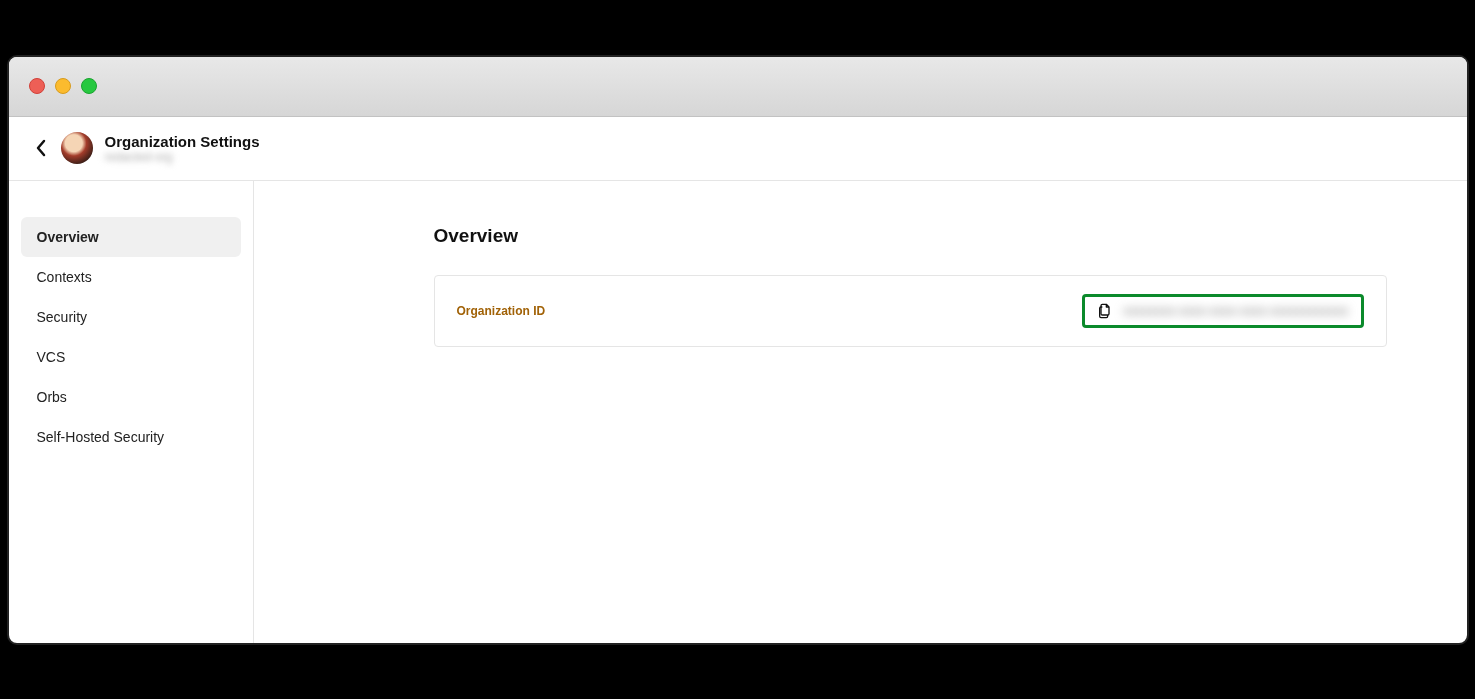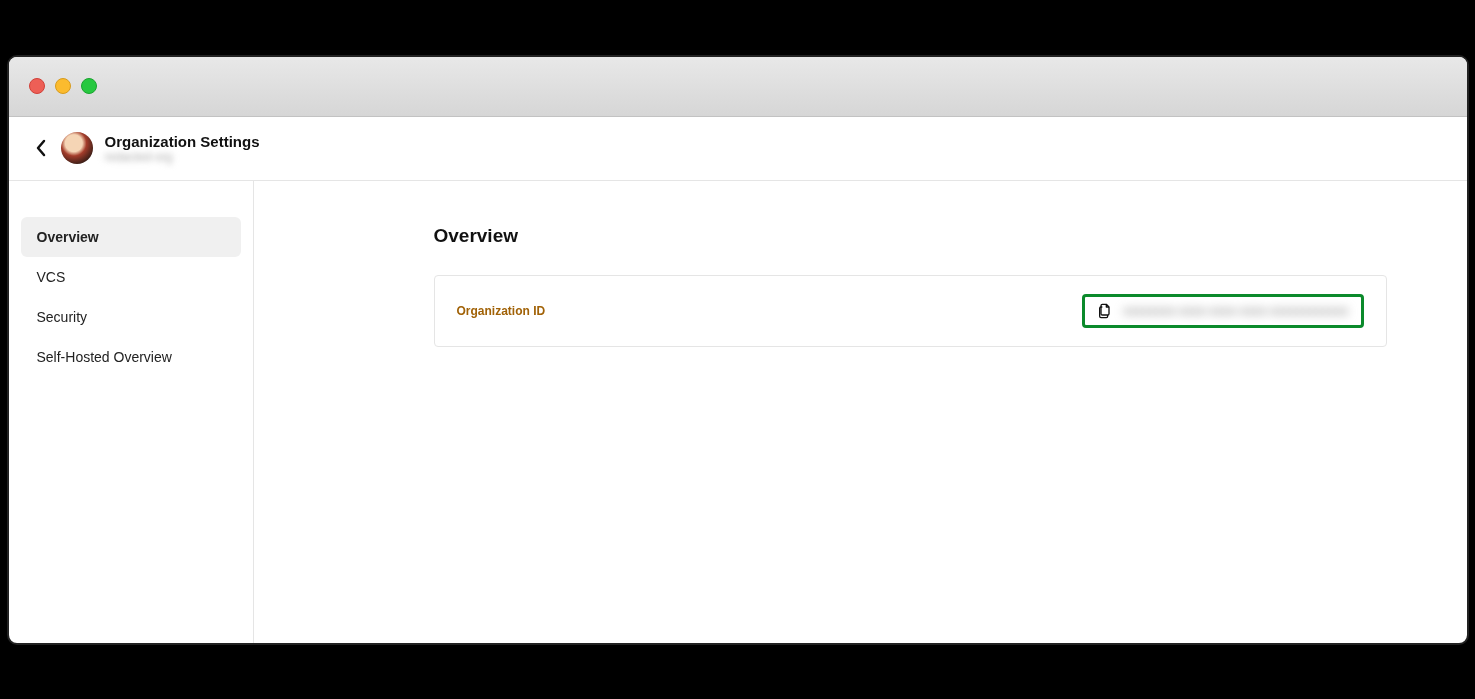--- a/index.html
+++ b/index.html
@@ -119,27 +119,33 @@
       <div class="header-sub">redacted-org</div>
     </div>
   </div>
 
   <div class="body">
     <div class="sidebar">
       <div class="sidebar-item active">
         <span>Overview</span>
       </div>
       <div class="sidebar-item">
-        <span>VCS</span>
+        <span>Contexts</span>
       </div>
       <div class="sidebar-item">
         <span>Security</span>
       </div>
       <div class="sidebar-item">
-        <span>Self-Hosted Overview</span>
+        <span>VCS</span>
+      </div>
+      <div class="sidebar-item">
+        <span>Orbs</span>
+      </div>
+      <div class="sidebar-item">
+        <span>Self-Hosted Security</span>
       </div>
     </div>
 
     <div class="main">
       <div class="section-title">Overview</div>
 
       <div class="card">
         <div class="card-row">
           <div class="card-label">Organization ID</div>
           <div class="highlight-box">

